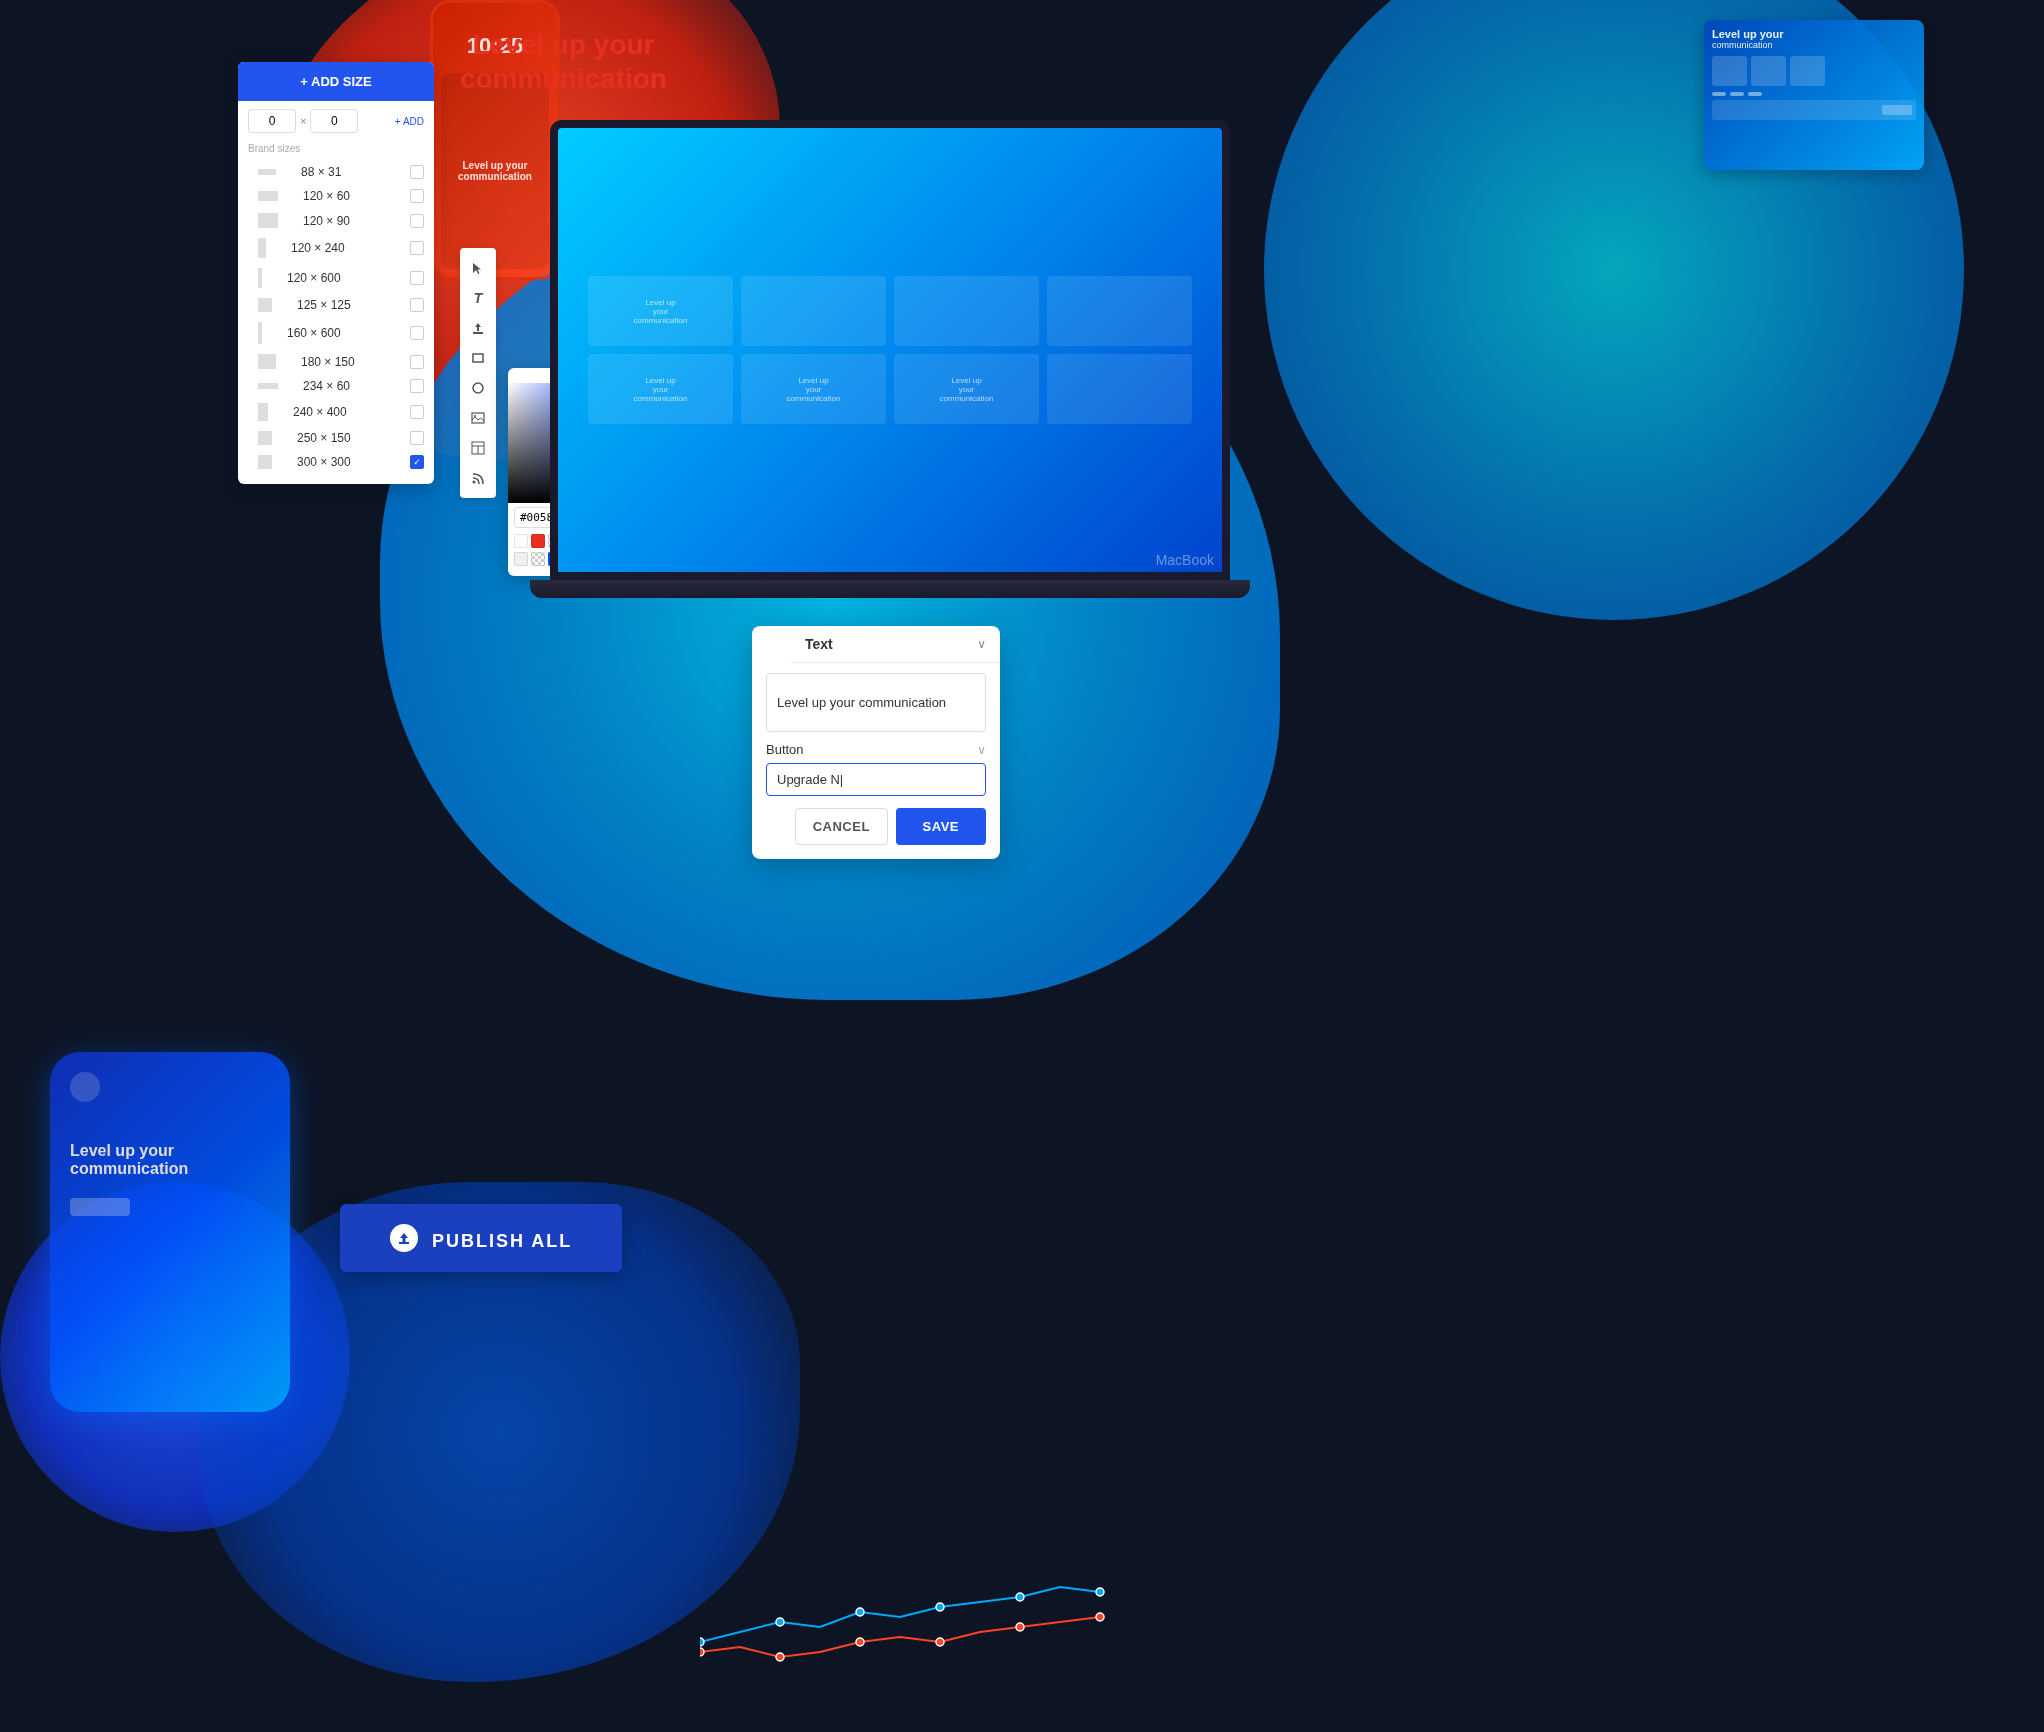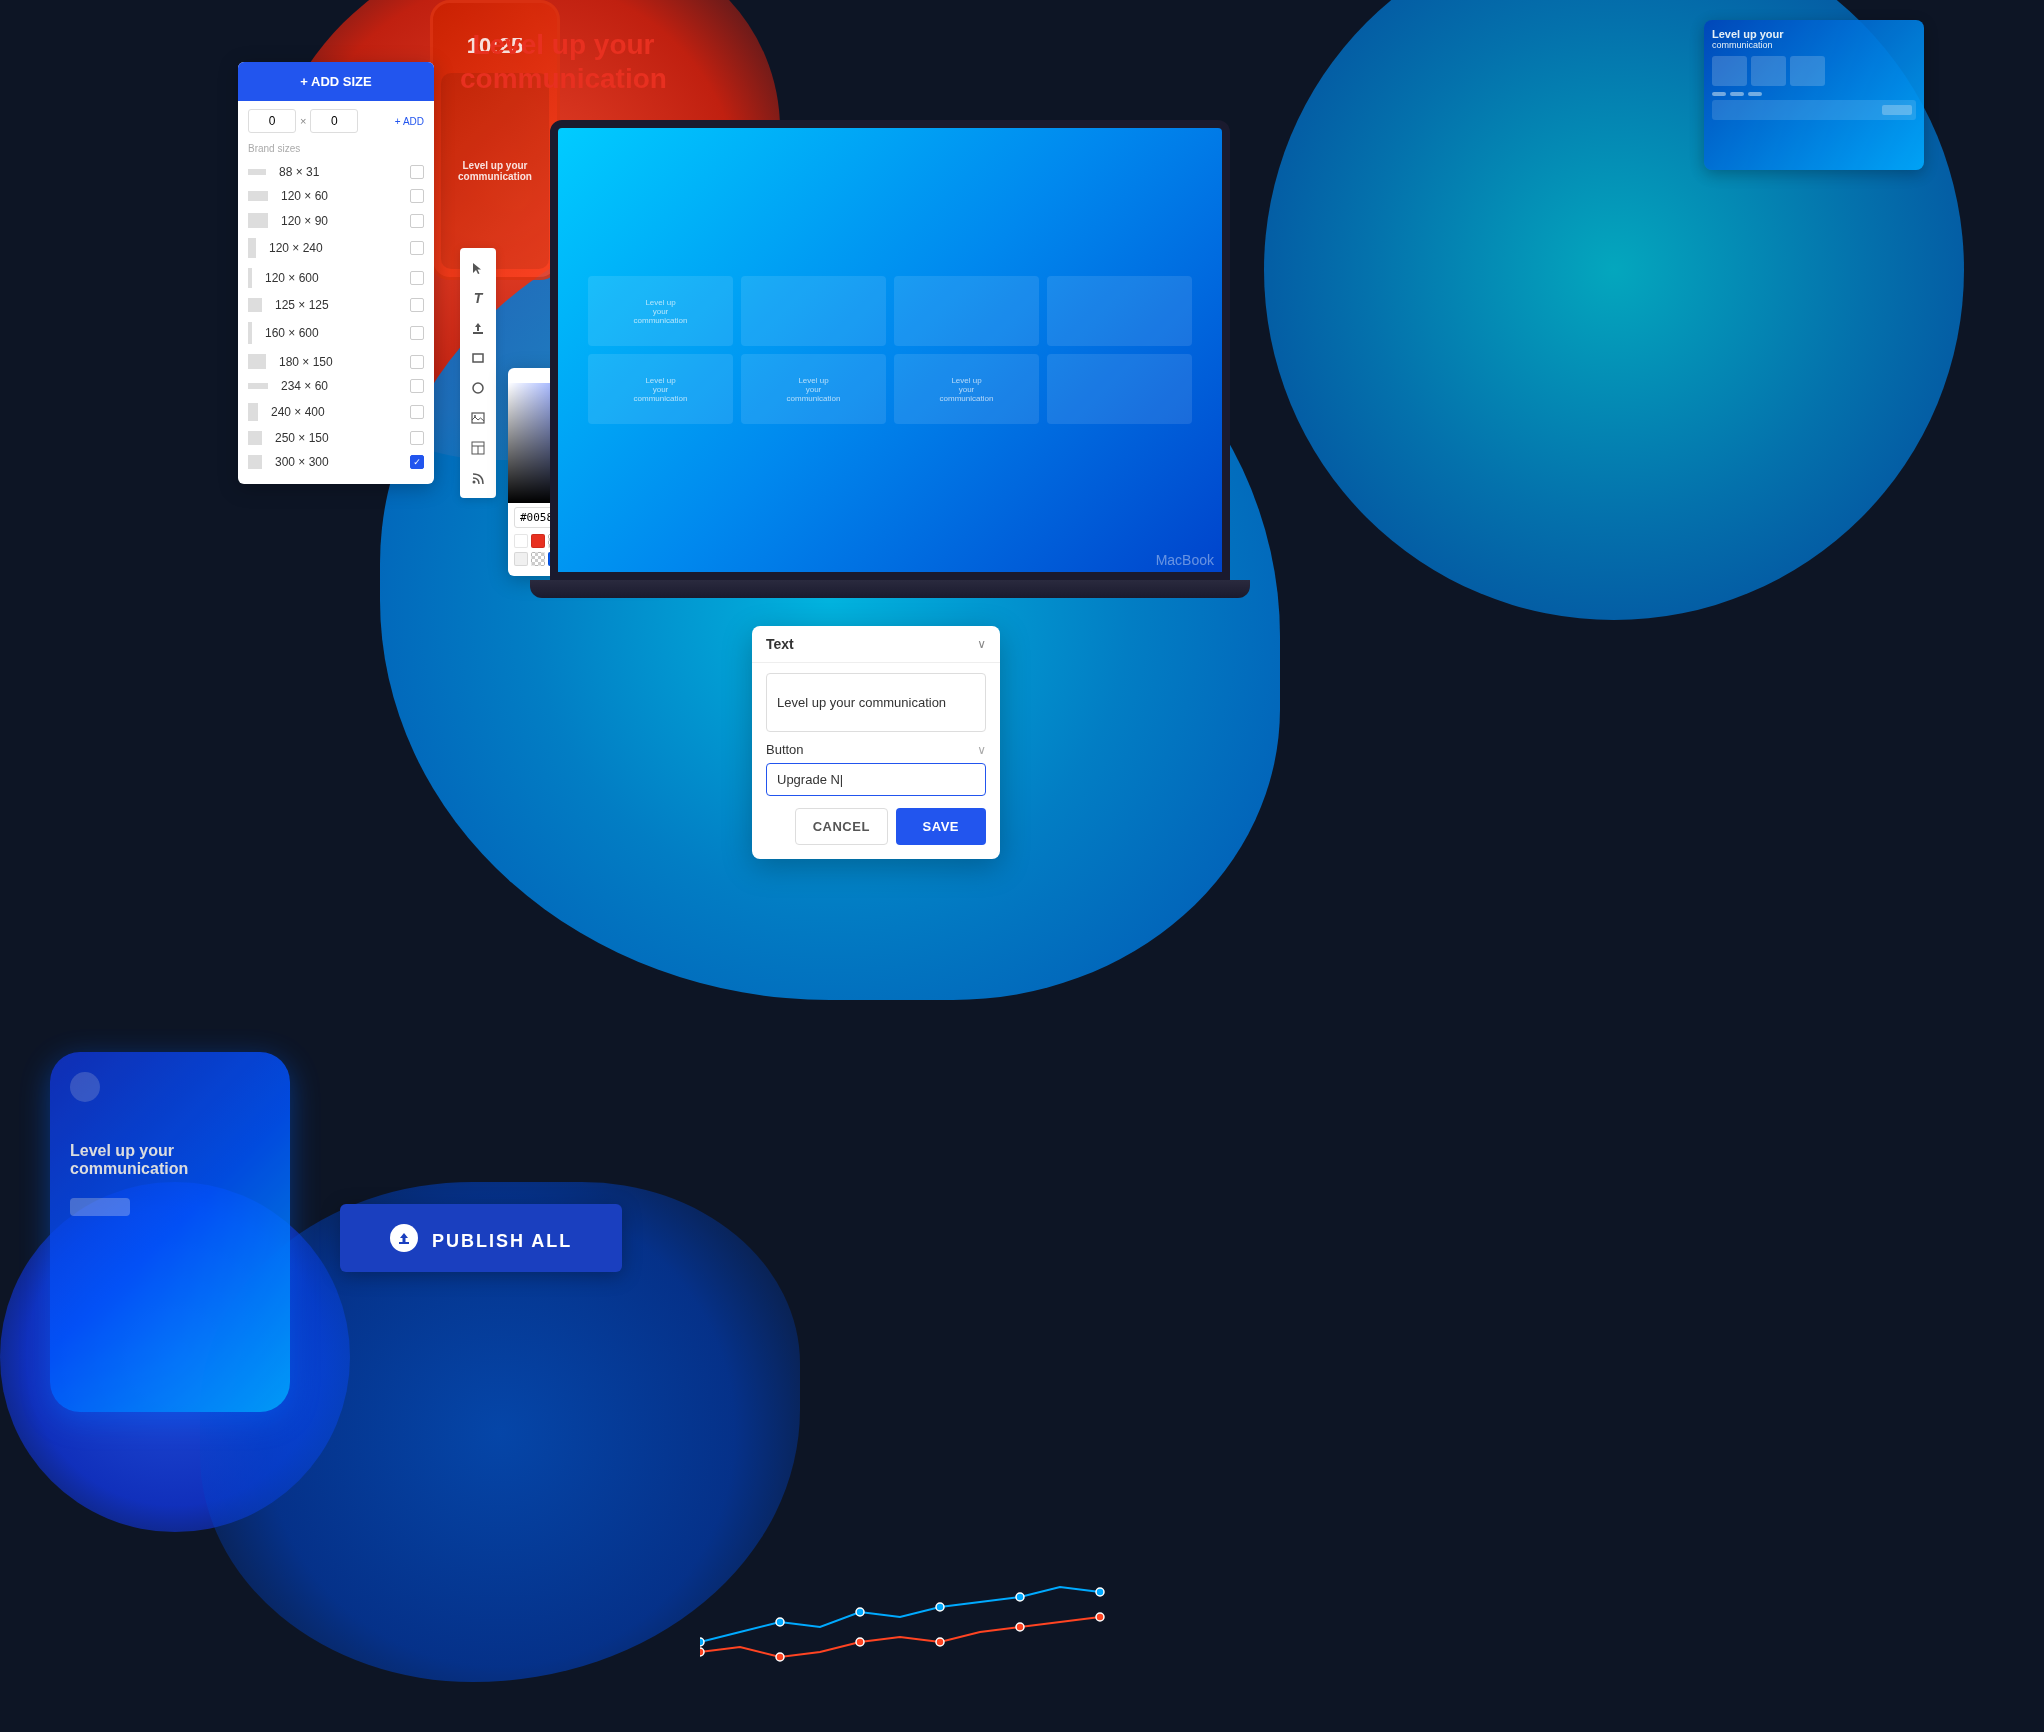--- a/index.html
+++ b/index.html
@@ -103,21 +103,22 @@
       font-size: 10px;
       color: #aaa;
       padding: 2px 10px 6px;
     }
     .size-list-item {
       display: flex;
       align-items: center;
       padding: 5px 10px;
       font-size: 12px;
       color: #333;
-      gap: 13px;
+      gap: 25px;
+      margin-left: 10px;
     }
     .size-list-item .size-thumb {
       background: #ddd;
       flex-shrink: 0;
     }
     .size-list-item .size-label { flex: 1; }
     .size-checkbox {
       width: 14px; height: 14px;
       border: 1px solid #ccc;
       border-radius: 2px;
@@ -343,20 +344,21 @@
       border-radius: 8px;
       box-shadow: 0 8px 30px rgba(0,0,0,0.25);
       overflow: hidden;
     }
     .dialog-header {
       display: flex;
       align-items: center;
       justify-content: space-between;
       padding: 10px 14px;
       border-bottom: 1px solid #eee;
+      margin-left: 39px;
     }
     .dialog-title {
       font-size: 14px;
       font-weight: 600;
       color: #333;
     }
     .dialog-chevron {
       color: #888;
       font-size: 12px;
     }

